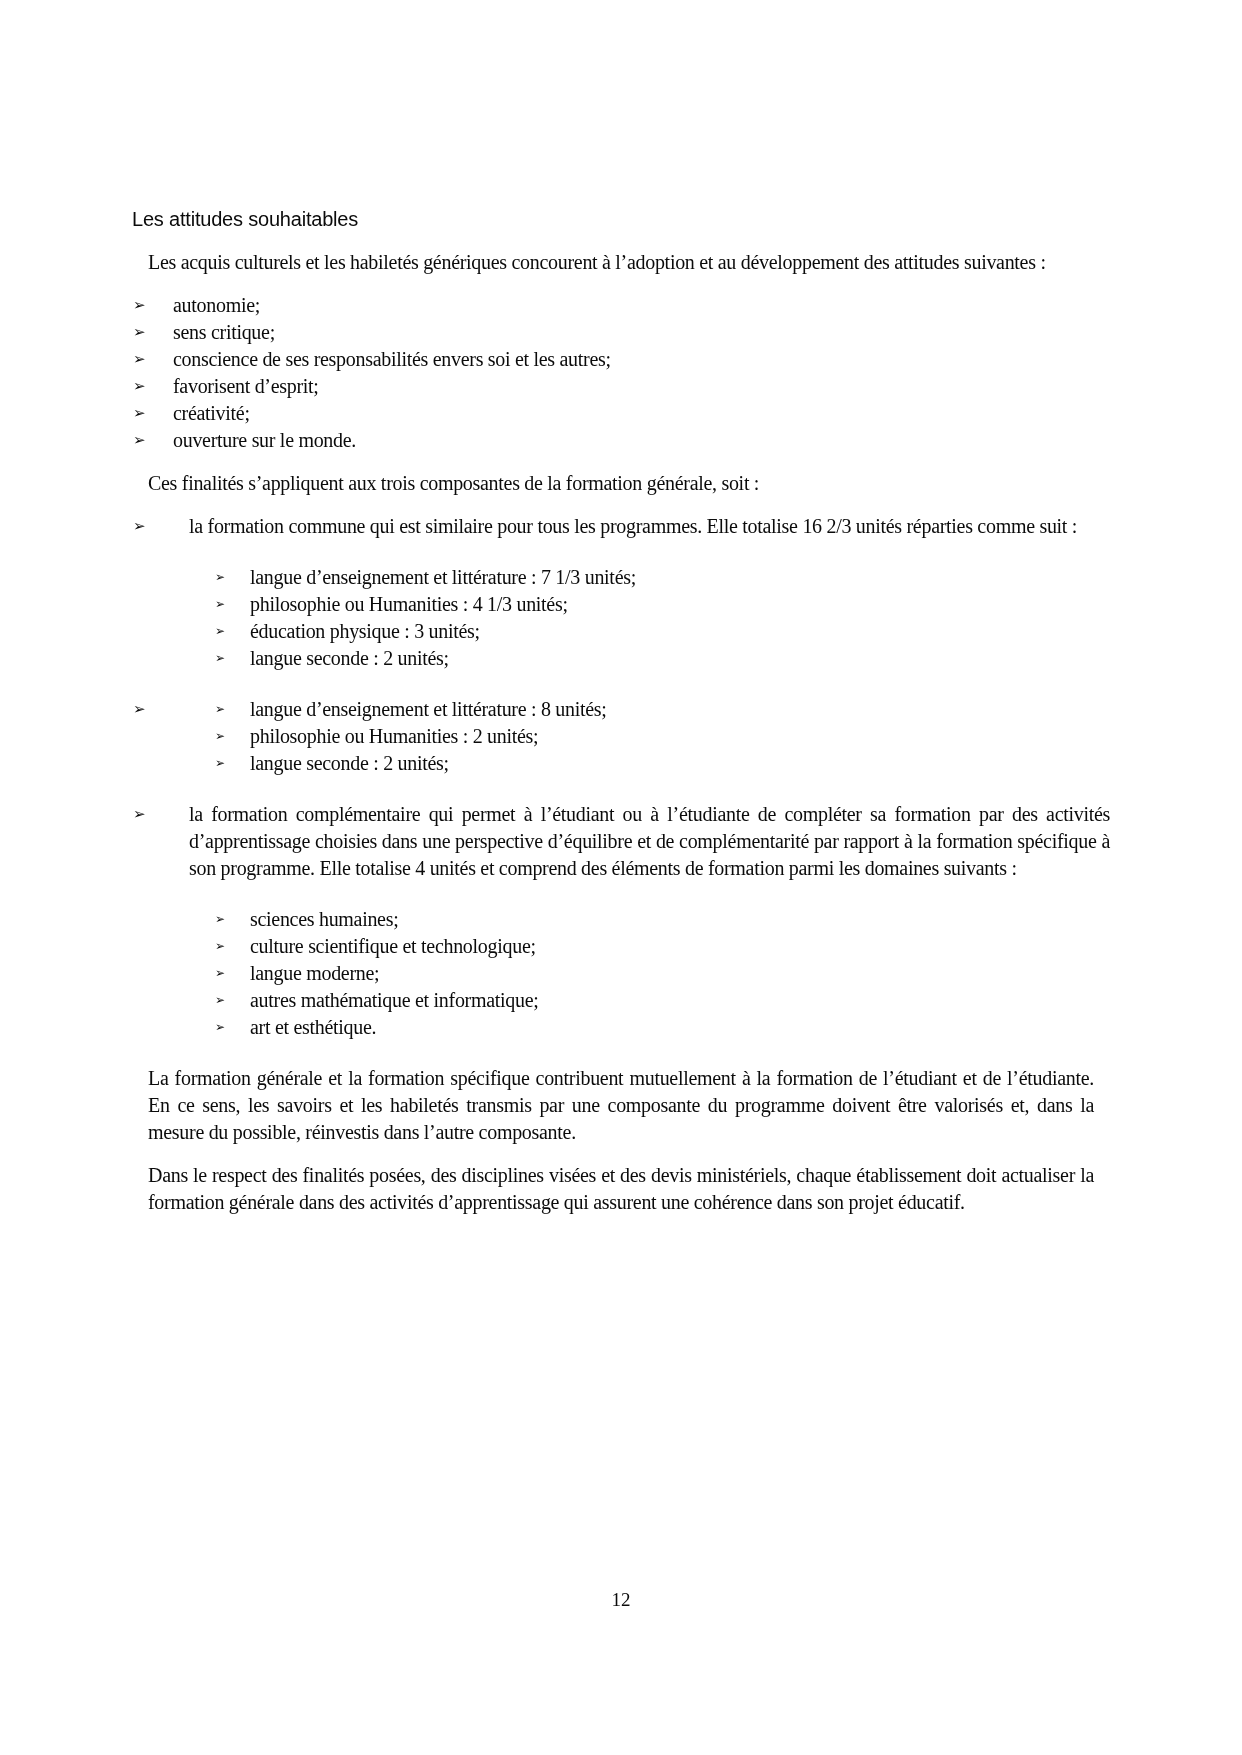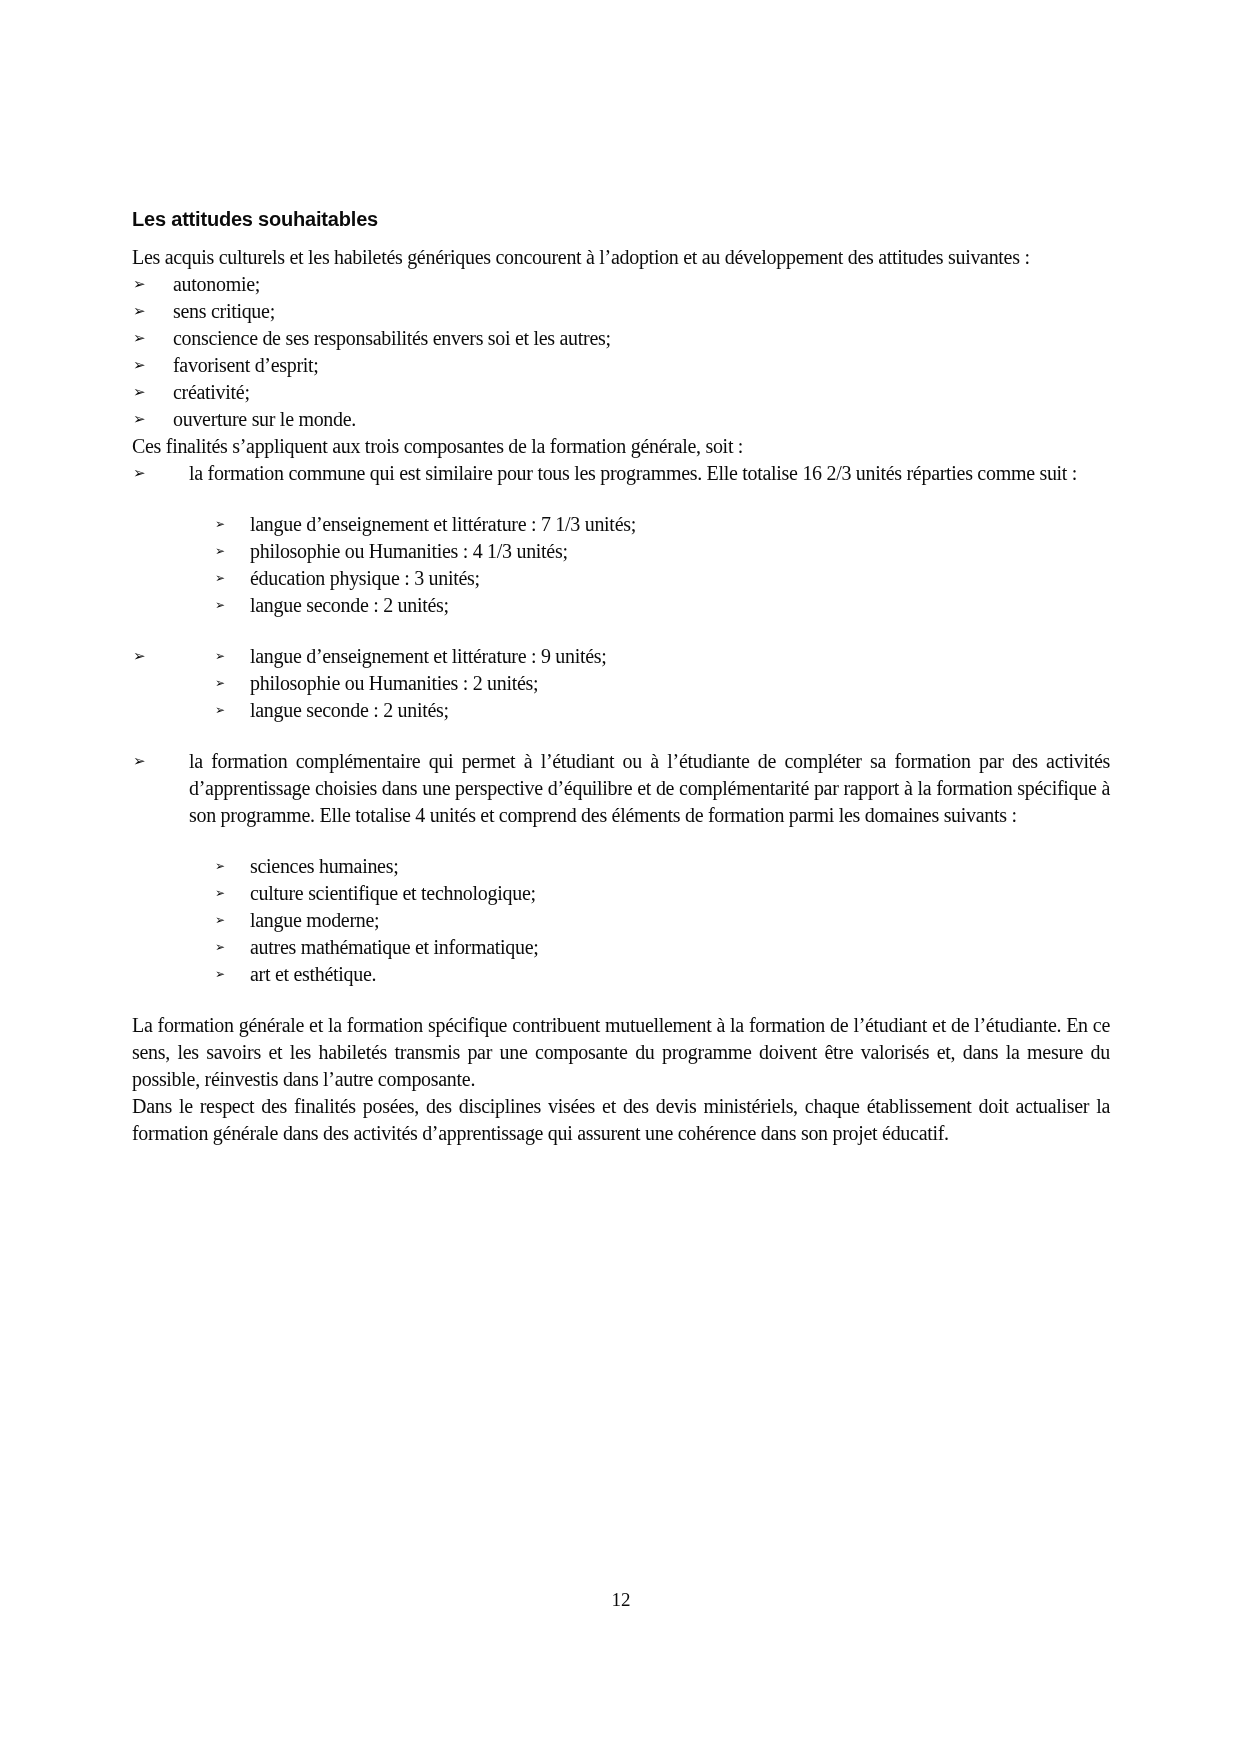--- a/index.html
+++ b/index.html
@@ -17,27 +17,27 @@
     left: 132px;
     right: 132px;
     top: 206px;
     font-size: 20px;
     line-height: 27px;
     letter-spacing: -0.3px;
   }
   h2.heading {
     font-family: "Liberation Sans", sans-serif;
     font-size: 20px;
-    font-weight: bold;
+    font-weight: normal;
     letter-spacing: -0.2px;
     margin: 0 0 11px 0;
     color: #0b0b0b;
   }
   .blk { margin: 0 0 24px 0; }
-  .para { margin: 0; }
+  .para { margin: 16px; }
   .justify { text-align: justify; }
   ul.lvl1, ul.lvl2 { list-style: none; margin: 0; padding: 0; }
   li.li1 {
     position: relative;
     padding-left: 41px;
   }
   li.li2 {
     position: relative;
     padding-left: 36px;
   }
@@ -100,21 +100,21 @@
           <li class="li2"><span class="bullet2">➢</span><span>langue d’enseignement et littérature : 7 1/3 unités;</span></li>
           <li class="li2"><span class="bullet2">➢</span><span>philosophie ou Humanities : 4 1/3 unités;</span></li>
           <li class="li2"><span class="bullet2">➢</span><span>éducation physique : 3 unités;</span></li>
           <li class="li2"><span class="bullet2">➢</span><span>langue seconde : 2 unités;</span></li>
         </ul>
       </li>
 
       <li class="li1 blk">
         <span class="bullet1">➢</span>
         <ul class="lvl2">
-          <li class="li2"><span class="bullet2">➢</span><span>langue d’enseignement et littérature : 9 unités;</span></li>
+          <li class="li2"><span class="bullet2">➢</span><span>langue d’enseignement et littérature : 8 unités;</span></li>
           <li class="li2"><span class="bullet2">➢</span><span>philosophie ou Humanities : 2 unités;</span></li>
           <li class="li2"><span class="bullet2">➢</span><span>langue seconde : 2 unités;</span></li>
         </ul>
       </li>
 
       <li class="li1 blk">
         <span class="bullet1">➢</span>
         <p class="para justify comp-text">la formation complémentaire qui permet à l’étudiant ou à l’étudiante de compléter sa formation par des activités d’apprentissage choisies dans une perspective d’équilibre et de complémentarité par rapport à la formation spécifique à son programme. Elle totalise 4 unités et comprend des éléments de formation parmi les domaines suivants :</p>
         <ul class="lvl2">
           <li class="li2"><span class="bullet2">➢</span><span>sciences humaines;</span></li>

